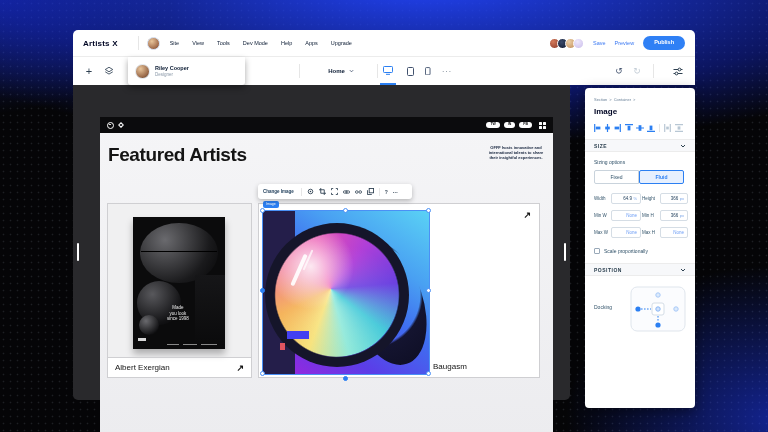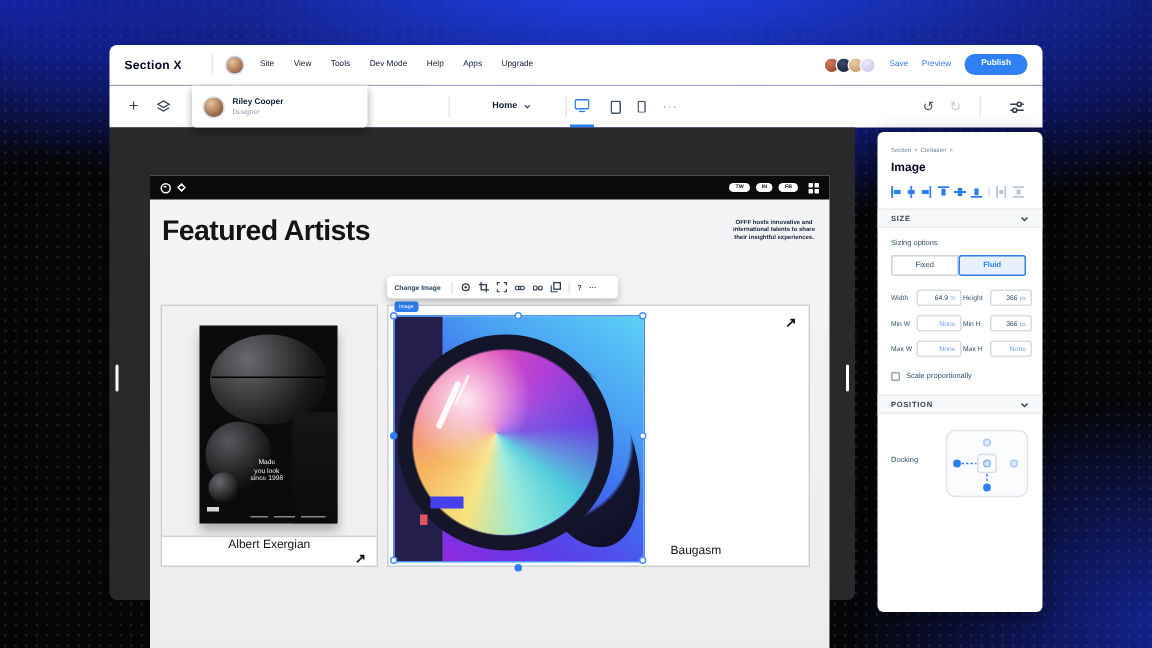--- a/index.html
+++ b/index.html
@@ -93,25 +93,25 @@
     background:radial-gradient(circle at 35% 30%, #58585c, #121214 70%, #030304);}
   .orb-small{position:absolute; left:6px; top:98px; width:20px; height:20px; border-radius:50%;
     background:radial-gradient(circle at 35% 30%, #6a6a6e, #101012 75%);}
   .poster-panel{position:absolute; right:0; top:58px; width:30px; bottom:0;
     background:linear-gradient(180deg,#161618,#0a0a0b);}
   .poster-text{position:absolute; left:34px; top:88px; color:#ececec; font-size:4.5px; line-height:5.5px;}
   .poster-logo{position:absolute; left:5px; bottom:8px; width:8px; height:3px; background:#d8d8d8;}
   .poster-foot{position:absolute; left:34px; bottom:4px; width:50px; height:1.5px;
     background:linear-gradient(90deg,#888 0 12px, transparent 12px 16px, #888 16px 30px, transparent 30px 34px, #888 34px 46px);}
   .card-label{position:absolute; left:0; right:0; bottom:0; height:20px; border-top:1px solid #cfcfd2;
-    display:flex; align-items:center; padding:0 7px; font-size:8px; color:#141414;flex-direction:column;}
+    display:flex; align-items:center; padding:0 7px; font-size:8px; color:#141414;}
   .arrow-g{font-size:9px; color:#141414; font-weight:bold;}
   .card1 .arrow-g{margin-left:auto;}
   .card2-arrow{position:absolute; right:8px; top:6px;}
-  .card2-label{position:absolute; left:188px; bottom:6px; font-size:8px; color:#141414;}
+  .card2-label{position:absolute; left:174px; bottom:6px; font-size:8px; color:#141414;}
   
   .hero{position:absolute; left:4px; top:7px; width:166px; height:163px; overflow:hidden;
     background:linear-gradient(215deg,#5ad2f5 0%, #49a0f2 28%, #3f6df0 48%, #5b3de8 72%, #8c2be0 90%, #a435d8 100%);
     outline:1.5px solid #4a90f5;}
   .hero-stripe{position:absolute; left:0; top:0; width:32px; height:100%; background:#241e4a;}
   .visor{position:absolute; left:10px; top:20px; width:126px; height:126px; border-radius:50%;
     background:
       radial-gradient(circle at 30% 28%, rgba(255,255,255,.85), rgba(255,255,255,0) 34%),
       radial-gradient(circle at 55% 60%, rgba(255,255,255,.18), transparent 60%),
       conic-gradient(from 200deg at 46% 46%, #f7e27a, #f5b45c 12%, #f07898 26%, #ea4fae 40%, #b03fd8 55%, #6a3fe0 68%, #3fc8d8 80%, #8ce8d8 90%, #f7e27a);}
@@ -166,21 +166,21 @@
   .chk-row{display:flex; align-items:center; gap:4px; margin-top:10px; margin-bottom:9px;}
   .chk{width:6px; height:6px; border:1px solid #98a8b8; border-radius:1px; background:#fff;}
   .chk-lbl{font-size:5px; color:#32536a;}
   .dock-row{display:flex; align-items:flex-start; justify-content:space-between; margin-top:10px;}
   .dock-lbl{font-size:5px; color:#32536a; margin-top:18px;}
 </style>
 </head>
 <body>
 
 <div class="abs menubar">
-  <span class="brand">Section X</span>
+  <span class="brand">Artists X</span>
   <span class="vdiv"></span>
   <span class="mb-avatar"></span>
   <span class="menu-items">
     <span class="menu-item">Site</span>
     <span class="menu-item">View</span>
     <span class="menu-item">Tools</span>
     <span class="menu-item">Dev Mode</span>
     <span class="menu-item">Help</span>
     <span class="menu-item">Apps</span>
     <span class="menu-item">Upgrade</span>

